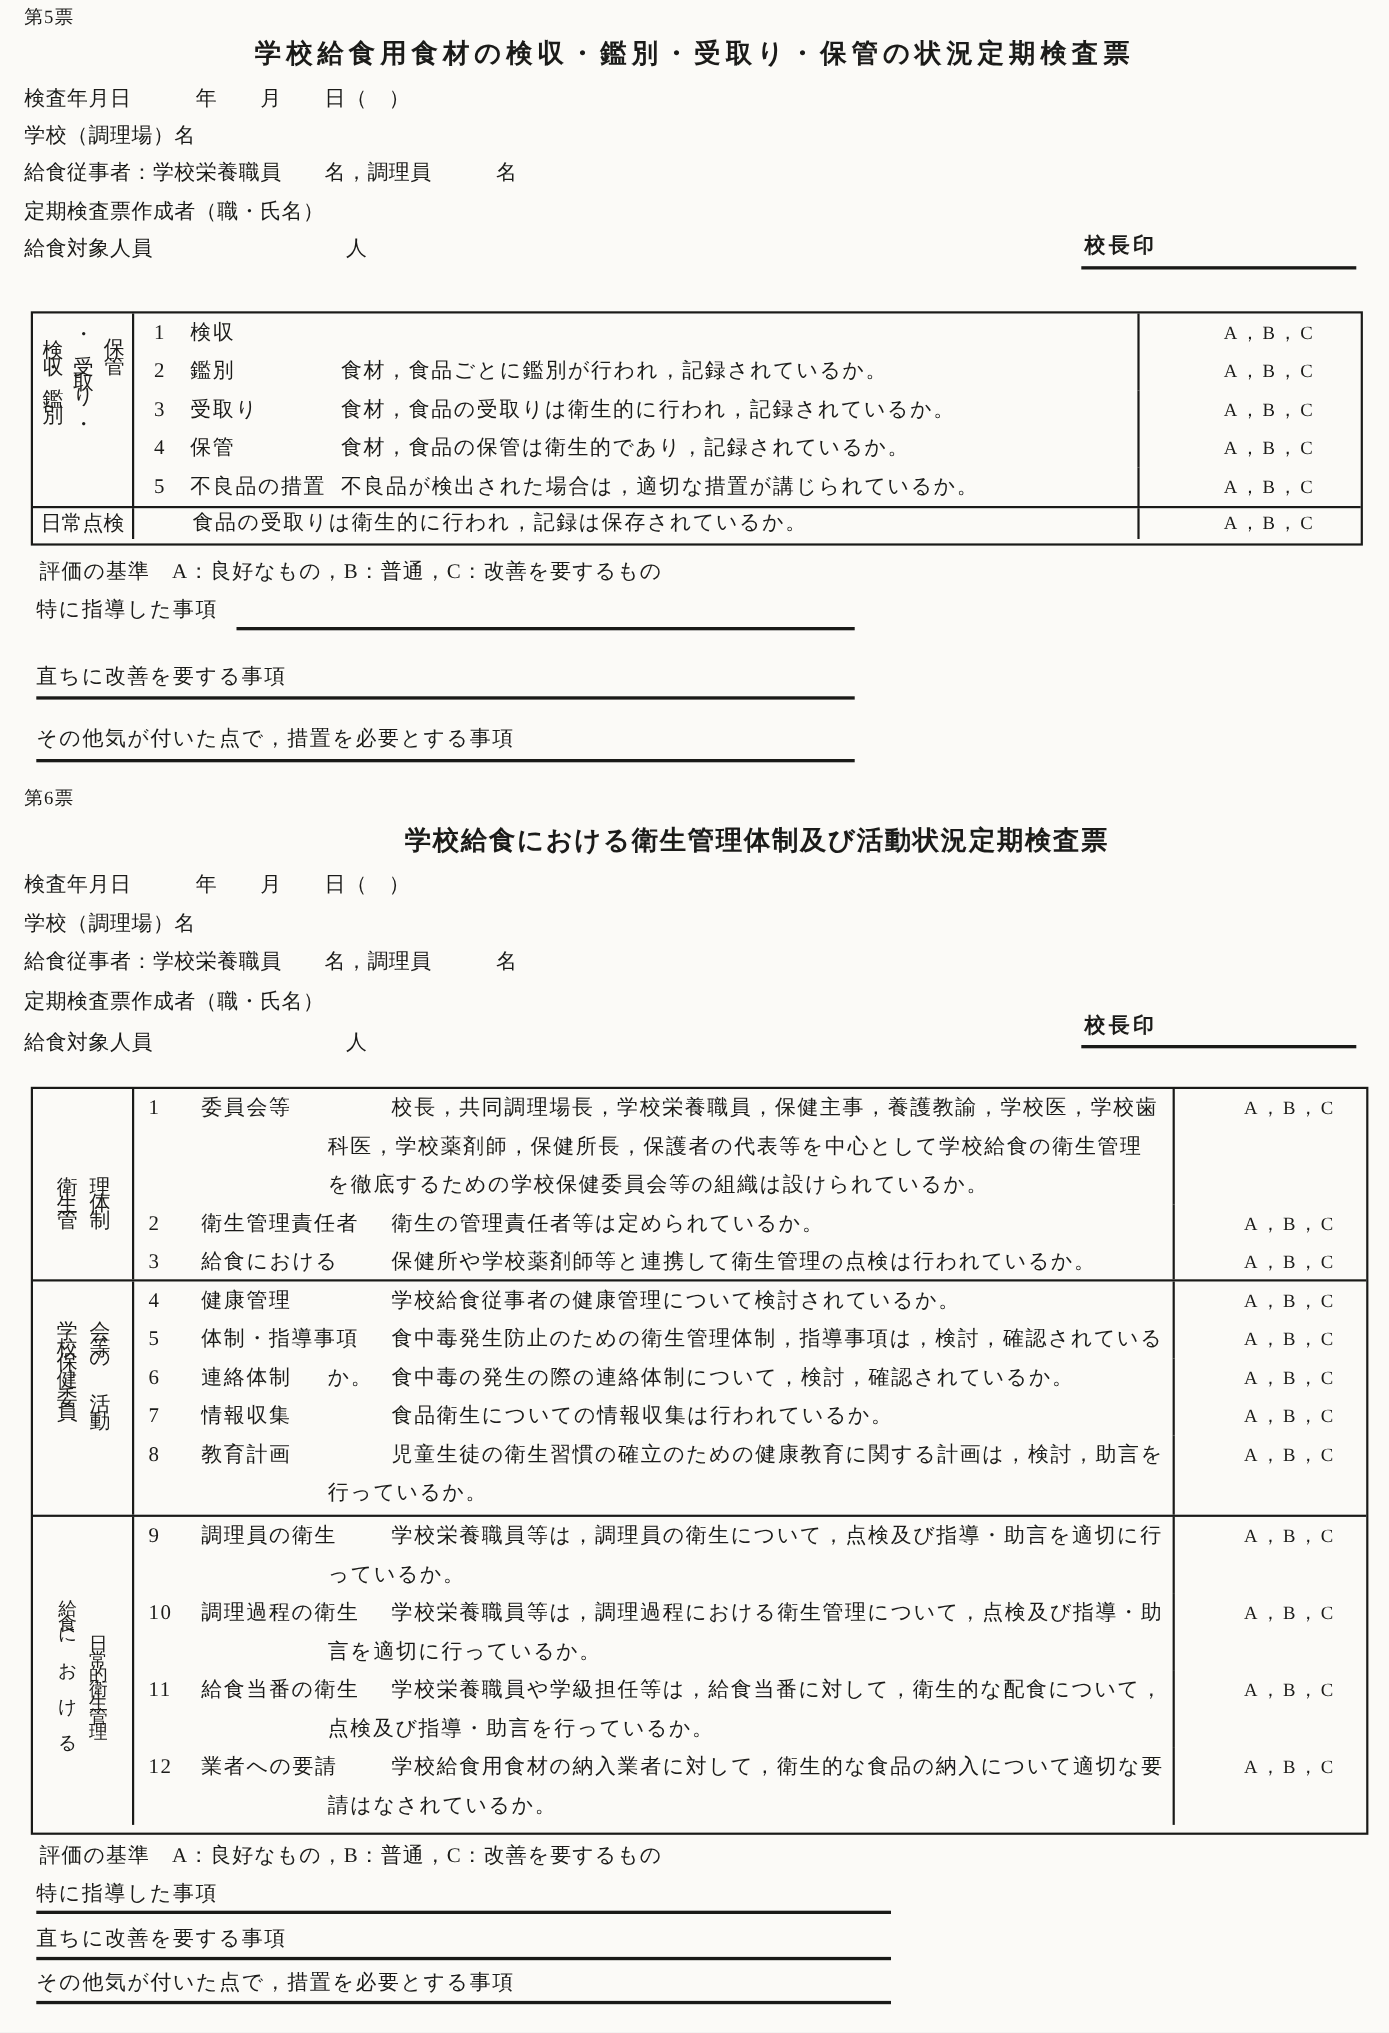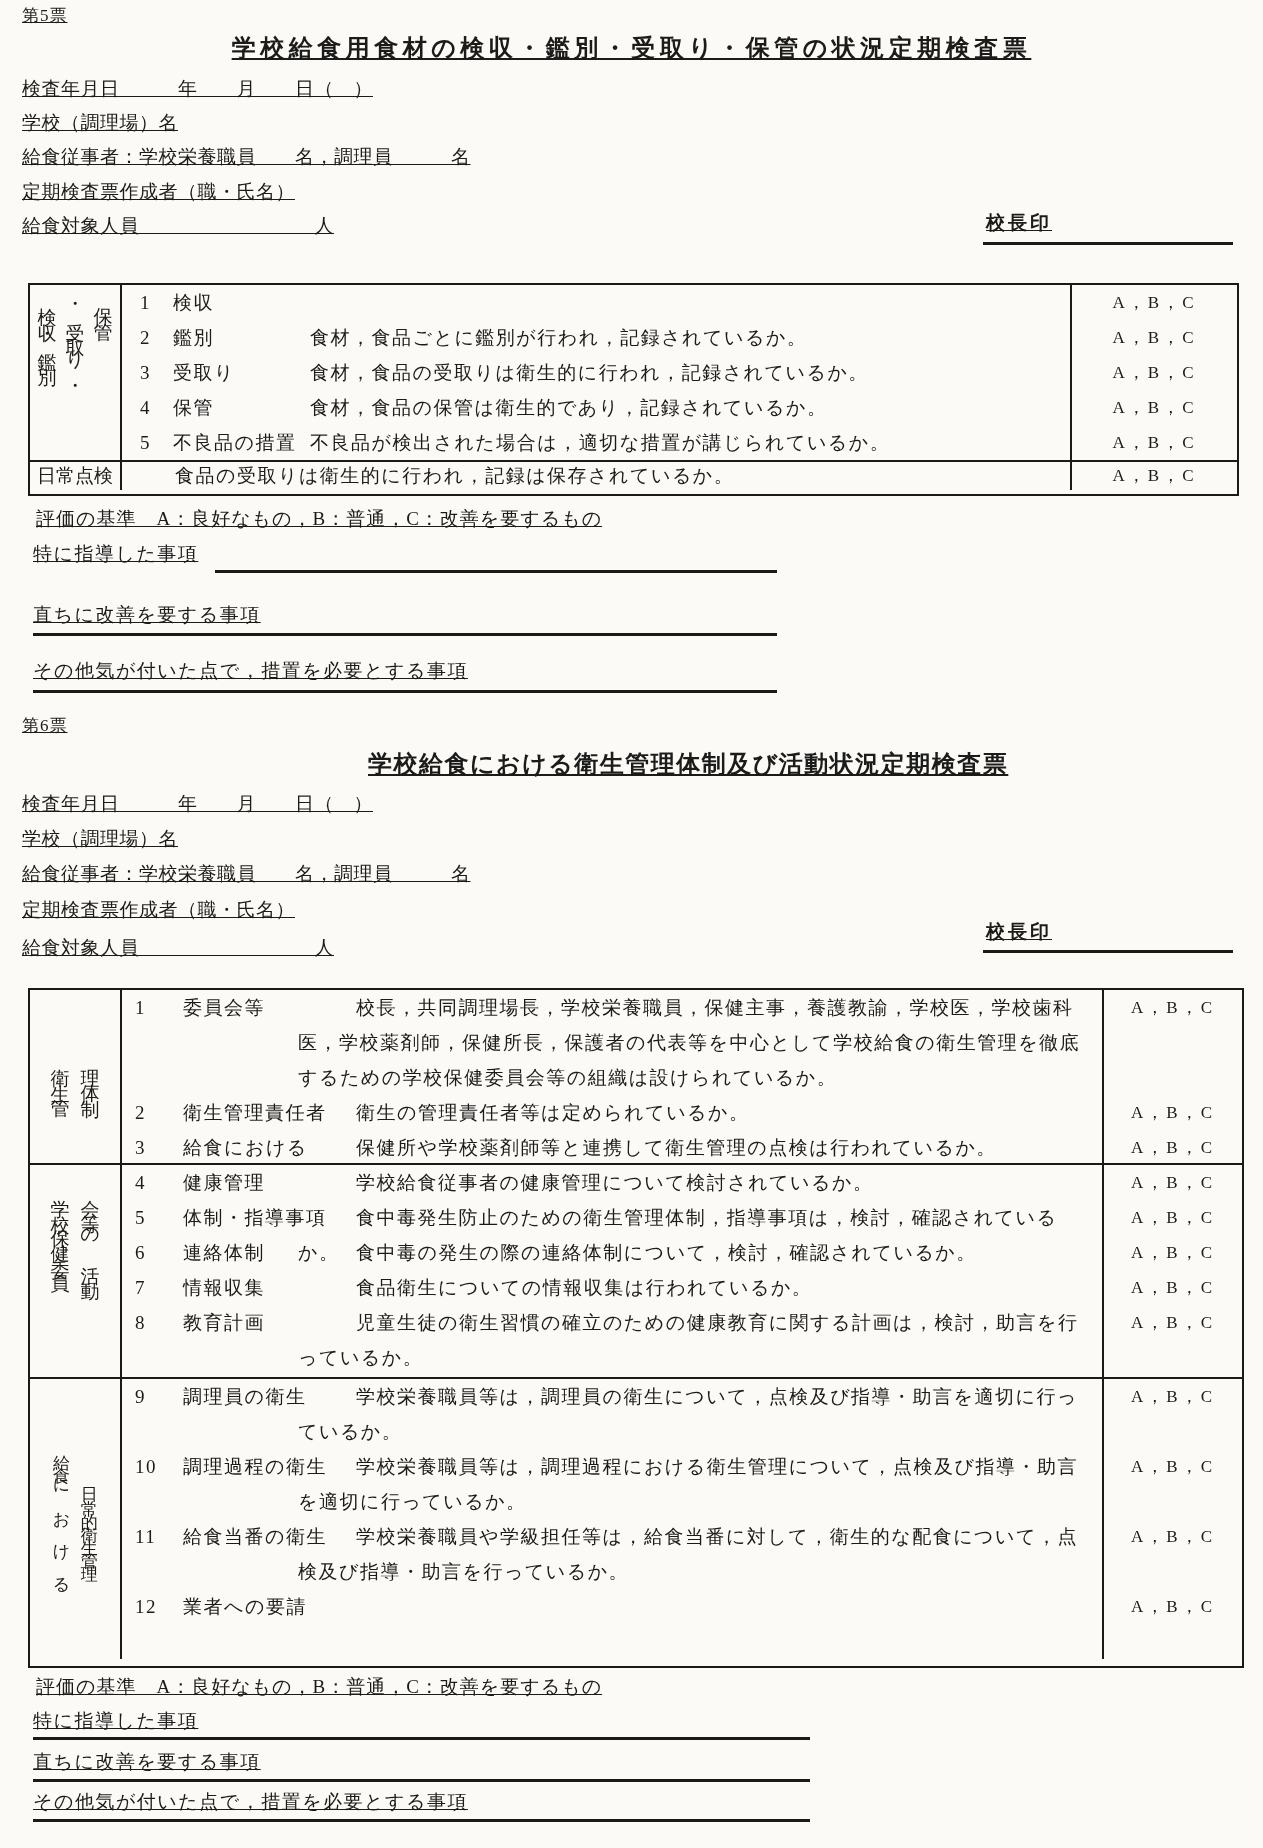--- a/index.html
+++ b/index.html
@@ -1,21 +1,21 @@
 <!DOCTYPE html>
 <html><head>
 <meta charset="utf-8">
 <style>
   html,body{margin:0;padding:0;background:#e8e8e6;}
   #page{
     position:relative; width:1263px; height:1848px;
     background:#fbfaf7; color:#1b1b19; overflow:hidden;
     font-family:"Liberation Serif","DejaVu Serif",serif;
   }
-  .abs{position:absolute;text-decoration:underline;}
+  .abs{position:absolute;}
   .sheet-no{font-size:17px; letter-spacing:1px;}
   .form-title{
     font-family:"Liberation Sans","DejaVu Sans",sans-serif;
     font-weight:bold; font-size:24px; white-space:nowrap;
   }
   .t5{left:0; width:100%; text-align:center; letter-spacing:4.5px;}
   .t6{left:368px; letter-spacing:1.5px;}
   .field{font-size:19px; letter-spacing:0.5px; white-space:pre;}
   .seal{font-size:19px; font-weight:bold; letter-spacing:3px;
         font-family:"Liberation Sans","DejaVu Sans",sans-serif;}
@@ -31,21 +31,21 @@
   .grp + .grp{border-top:2px solid #1a1a18;}
   .cell-label{
     width:90px; border-right:2px solid #1a1a18; flex:none;
     display:flex; flex-direction:row; justify-content:center;
   }
   .rows{flex:1; display:flex; flex-direction:column;}
   .row{display:flex; flex-direction:row;}
   .cell-content{flex:1; position:relative; line-height:35px;}
   .cell-grade{
     flex:none; border-left:2px solid #1a1a18; text-align:center;
-    line-height:35px; font-size:17px; letter-spacing:3px; white-space:nowrap;
+    line-height:35px; font-size:17px; letter-spacing:3px; white-space:nowrap;padding-left:36px;
   }
   .num{position:absolute; top:0; line-height:35px;}
   .item{position:absolute; top:0; line-height:35px; white-space:nowrap;}
   .desc{line-height:35px;}
 
   
   .tbl-f5 .cell-grade{width:165px;}
   .tbl-f5 .num{left:18px;}
   .tbl-f5 .item{left:51px;}
   .tbl-f5 .desc{margin-left:188px; padding-right:6px;}
@@ -288,20 +288,21 @@
             <span class="num">11</span>
             <span class="item">給食当番の衛生</span>
             <div class="desc">学校栄養職員や学級担任等は，給食当番に対して，衛生的な配食について，点検及び指導・助言を行っているか。</div>
           </div>
           <div class="cell-grade">A，B，C</div>
         </div>
         <div class="row h70">
           <div class="cell-content">
             <span class="num">12</span>
             <span class="item">業者への要請</span>
+            <div class="desc">学校給食用食材の納入業者に対して，衛生的な食品の納入について適切な要請はなされているか。</div>
           </div>
           <div class="cell-grade">A，B，C</div>
         </div>
       </div>
     </div>
   </div>
 
   <div class="abs criteria" style="left:36px; top:1674px;">評価の基準　A：良好なもの，B：普通，C：改善を要するもの</div>
 
   <div class="abs note" style="left:33px; top:1708px;">特に指導した事項</div>

